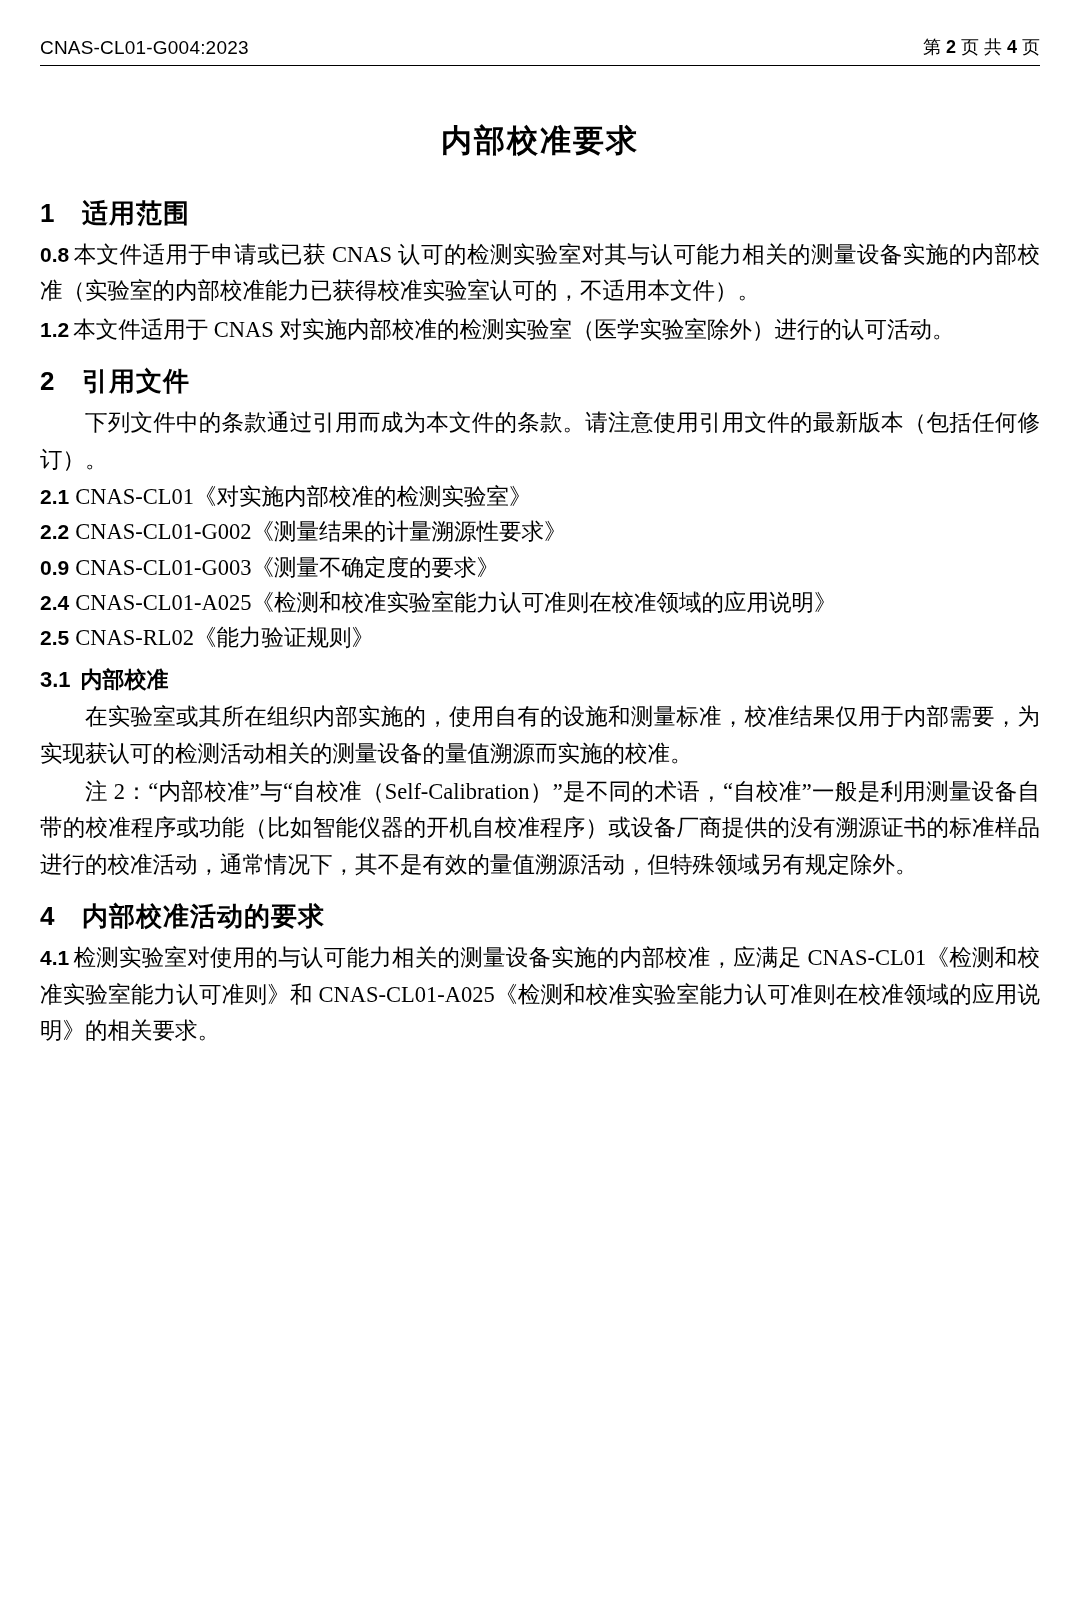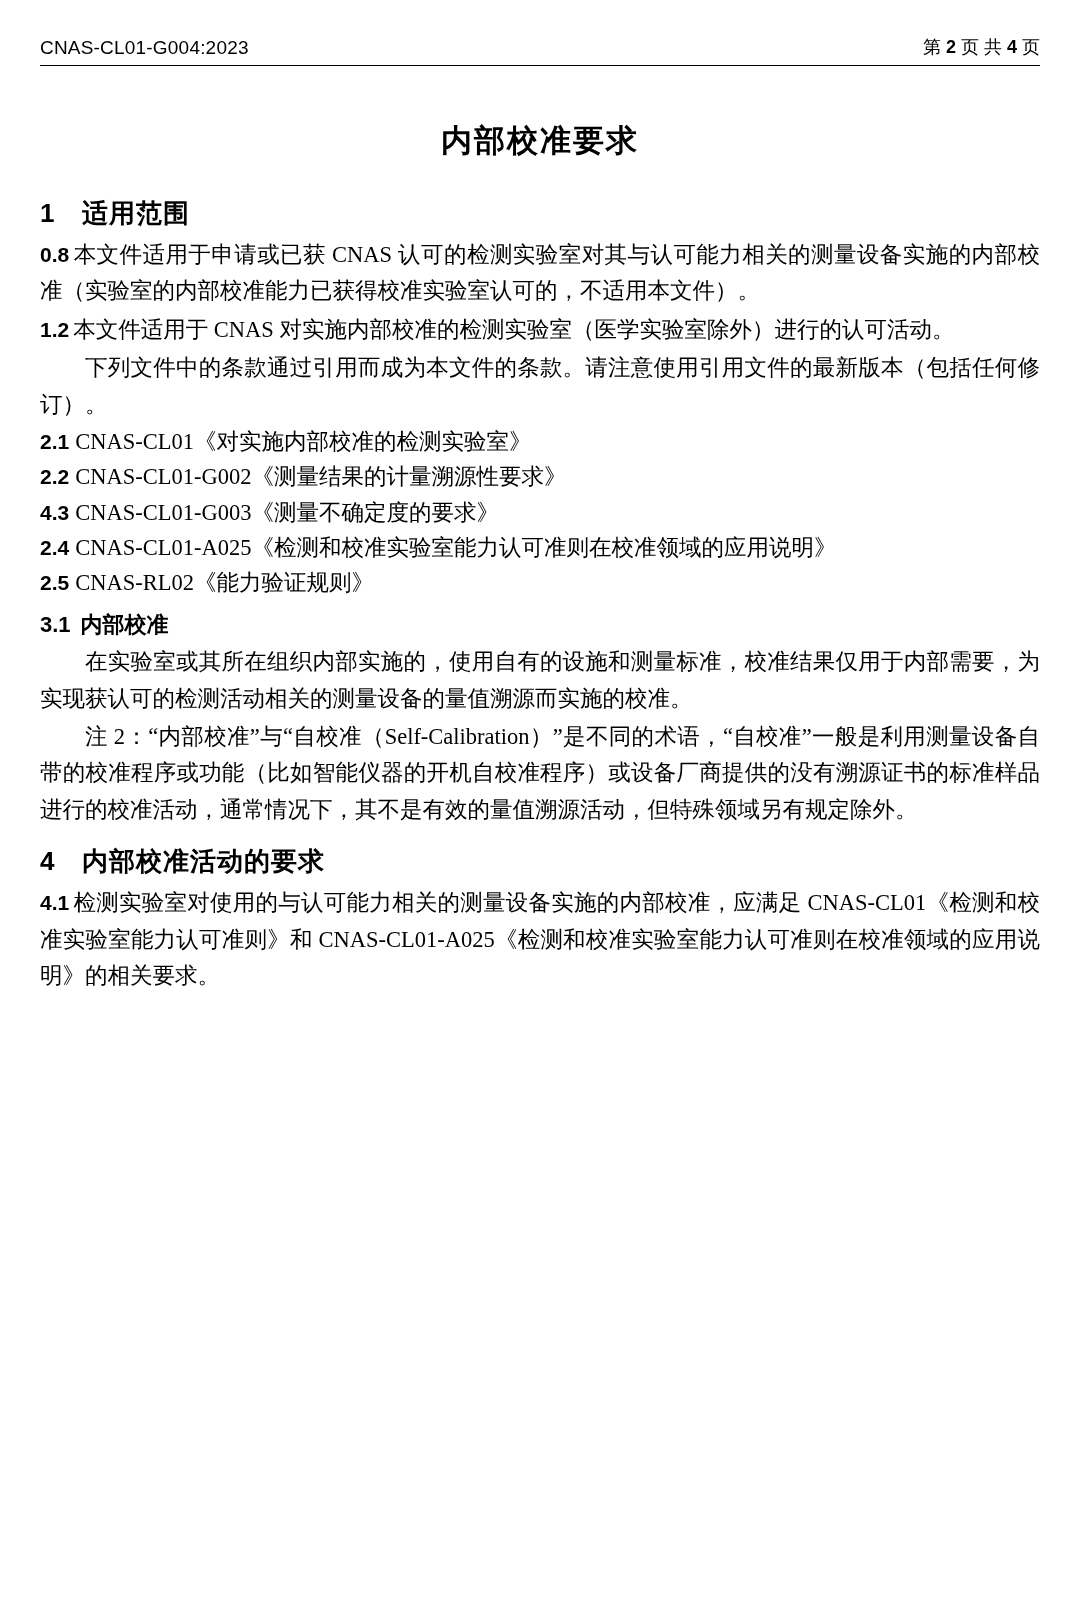--- a/index.html
+++ b/index.html
@@ -142,29 +142,32 @@
     <h2 class="sec">
       <span class="num">1</span><span>适用范围</span>
     </h2>
     <p class="numbered">
       <span class="num">0.8</span><span>本文件适用于申请或已获 CNAS 认可的检测实验室对其与认可能力相关的测量设备实施的内部校准（实验室的内部校准能力已获得校准实验室认可的，不适用本文件）。</span>
     </p>
     <p class="numbered">
       <span class="num">1.2</span><span>本文件适用于 CNAS 对实施内部校准的检测实验室（医学实验室除外）进行的认可活动。</span>
     </p>
 
+    <h2 class="sec">
+      <span class="num">2</span><span>引用文件</span>
+    </h2>
     <p class="indent">下列文件中的条款通过引用而成为本文件的条款。请注意使用引用文件的最新版本（包括任何修订）。</p>
     <p class="ref">
       <span class="num">2.1</span><span>CNAS-CL01《对实施内部校准的检测实验室》</span>
     </p>
     <p class="ref">
       <span class="num">2.2</span><span>CNAS-CL01-G002《测量结果的计量溯源性要求》</span>
     </p>
     <p class="ref">
-      <span class="num">4.3</span><span>CNAS-CL01-G003《测量不确定度的要求》</span>
+      <span class="num">0.9</span><span>CNAS-CL01-G003《测量不确定度的要求》</span>
     </p>
     <p class="ref">
       <span class="num">2.4</span><span>CNAS-CL01-A025《检测和校准实验室能力认可准则在校准领域的应用说明》</span>
     </p>
     <p class="ref">
       <span class="num">2.5</span><span>CNAS-RL02《能力验证规则》</span>
     </p>
 
     <h3 class="subsec">
       <span class="num">3.1</span><span>内部校准</span>

